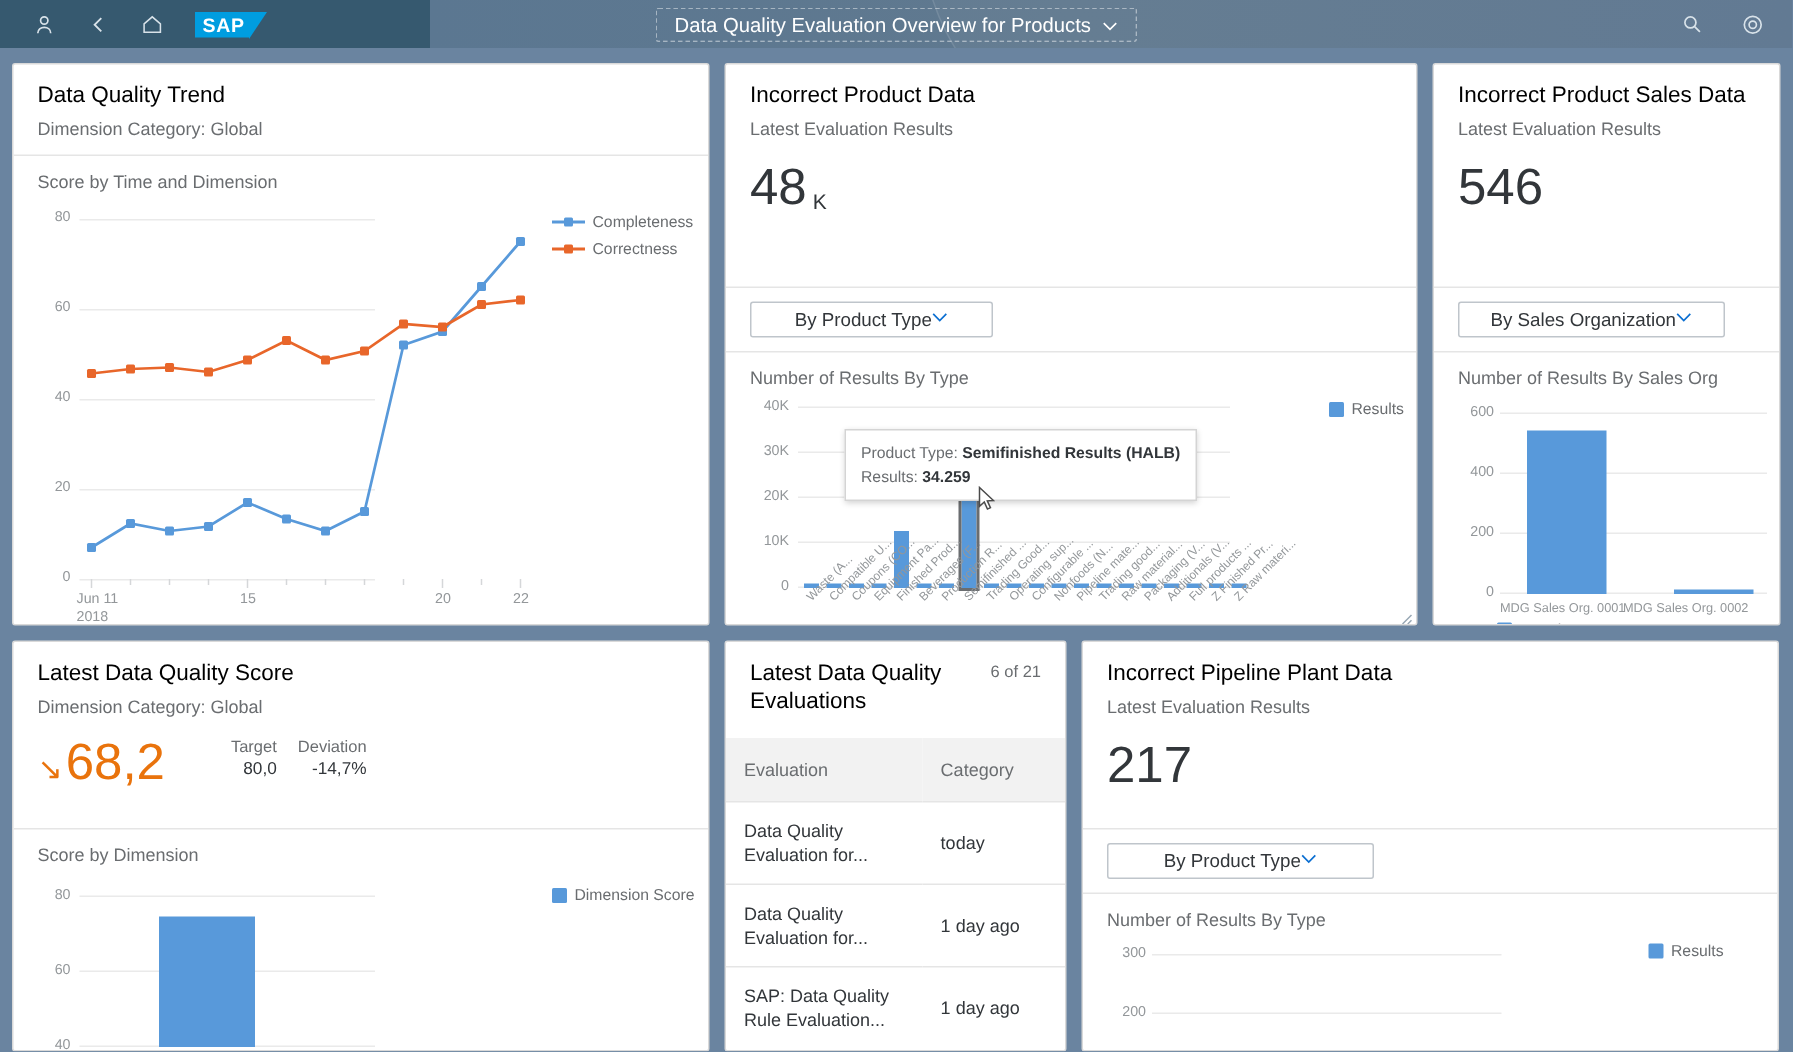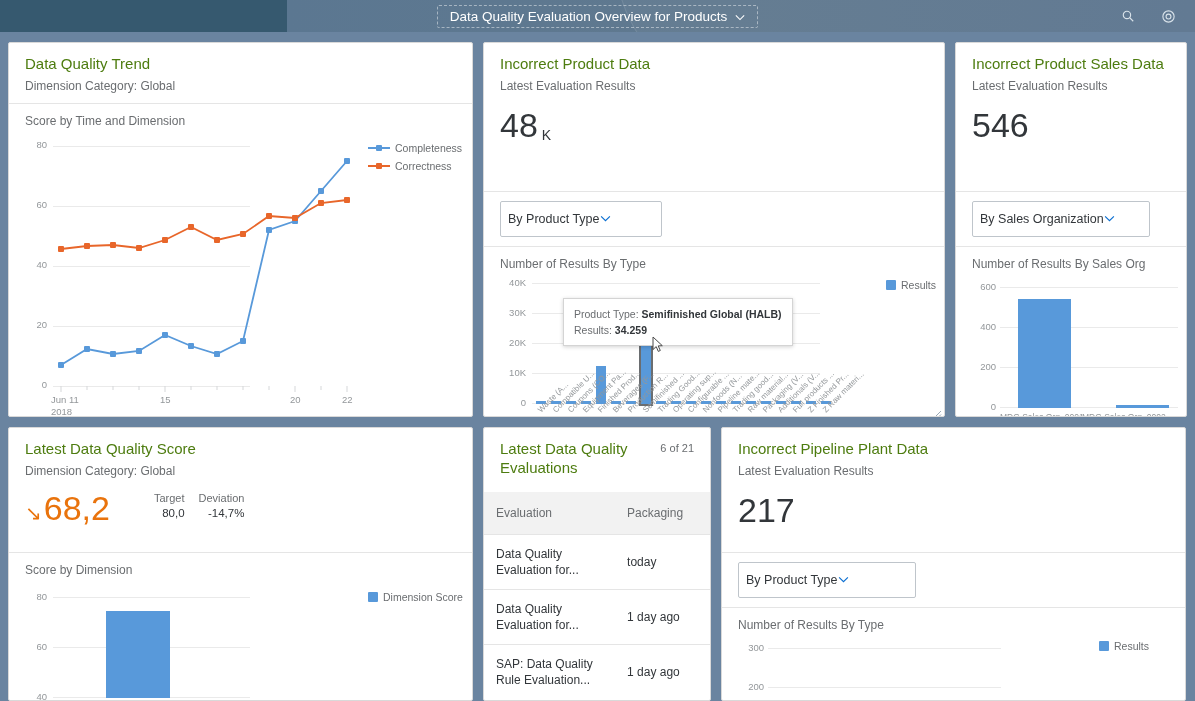--- a/index.html
+++ b/index.html
@@ -82,21 +82,21 @@
   .card {
     background: #fff;
     border: 1px solid #d9d9d9;
     border-radius: 2px;
     display: flex; flex-direction: column;
     overflow: hidden;
     position: relative;
   }
   .card-header { padding: 12px 16px 10px 16px; }
   .card-title {
-    font-size: 15px; color: #4d7c0f; font-weight: normal; line-height: 1.25;
+    font-size: 15px; color: #000000; font-weight: normal; line-height: 1.25;
   }
   .card-subtitle { font-size: 12px; color: #6a6d70; margin-top: 5px; }
   .card-divider { height: 1px; background: #e5e5e5; }
 
   .kpi-area { padding: 0 16px 14px 16px; }
   .kpi-number {
     font-size: 34px; color: #32363a; font-weight: 300; line-height: 1.1;
     display: inline-block; vertical-align: bottom;
   }
   .kpi-unit { font-size: 14px; color: #32363a; margin-left: 4px; }
@@ -105,23 +105,23 @@
   .kpi-flex { display: flex; align-items: flex-end; gap: 44px; }
   .kpi-main { display: flex; align-items: baseline; }
   .kpi-arrow { color: #e9730c; font-size: 20px; margin-right: 2px; line-height: 1; }
   .kpi-meta { display: flex; gap: 14px; padding-bottom: 8px; }
   .kpi-meta-col { text-align: right; }
   .kpi-meta-label { font-size: 11px; color: #6a6d70; }
   .kpi-meta-value { font-size: 11.5px; color: #32363a; margin-top: 3px; }
 
   .filter-bar { padding: 9px 16px; }
   .select-box {
-    width: 162px; height: 36px;
+    width: 162px; height: 24px;
     border: 1px solid #bfc5cb; border-radius: 2px; background: #fff;
-    display: flex; align-items: center; justify-content: flex-start;
+    display: flex; align-items: center; justify-content: center;
     padding: 0 7px; font-size: 12.5px; color: #32363a;
   }
   .select-box.wide { width: 178px; }
   .chev { color: #0a6ed1; font-size: 11px; line-height: 1; }
 
   .chart-block { padding: 10px 8px 0 16px; flex: 1; display: flex; flex-direction: column; min-height: 0; }
   .chart-caption { font-size: 12px; color: #6a6d70; margin-bottom: 6px; }
   .chart-wrap { flex: 1; position: relative; display: flex; min-height: 0; }
 
   .plot { position: relative; flex: 1; min-width: 0; }
@@ -197,20 +197,39 @@
     line-height: 1.35;
   }
   .tbl tbody td.eval { width: 58%; }
 </style>
 </head>
 <body>
 
 <div class="shell-header">
   <div class="arc"></div>
 
+  <div class="hdr-left">
+    <div class="hdr-btn">
+      <svg width="15" height="15" viewBox="0 0 16 16" fill="none" stroke="#d8e2e9" stroke-width="1.2">
+        <circle cx="8" cy="5" r="2.6"></circle>
+          <path d="M3.4 14c0-2.6 2.1-4.2 4.6-4.2S12.6 11.4 12.6 14"></path>
+      </svg>
+    </div>
+    <div class="hdr-btn">
+      <svg width="13" height="13" viewBox="0 0 16 16" fill="none" stroke="#d8e2e9" stroke-width="1.5">
+        <path d="M10.5 2.5L5 8l5.5 5.5"></path>
+      </svg>
+    </div>
+    <div class="hdr-btn">
+      <svg width="15" height="15" viewBox="0 0 16 16" fill="none" stroke="#d8e2e9" stroke-width="1.1">
+        <path d="M2.2 7.4L8 2.4l5.8 5V13.4H2.2z"></path>
+      </svg>
+    </div>
+    <div class="sap-logo">SAP</div>
+  </div>
 
   <div class="hdr-center">
     <div class="shell-title">
       <span>Data Quality Evaluation Overview for Products</span>
       <span>
         <svg width="10" height="7" viewBox="0 0 12 8" fill="none" stroke="#ffffff" stroke-width="1.3">
           <path d="M1 1.5L6 6.5l5-5"></path>
         </svg>
       </span>
     </div>
@@ -409,21 +428,21 @@
               <div class="xtick-rot" style="left:227px;top:0;">Packaging (V...</div>
               <div class="xtick-rot" style="left:242px;top:0;">Additionals (V...</div>
               <div class="xtick-rot" style="left:257px;top:0;">Full products ...</div>
               <div class="xtick-rot" style="left:272px;top:0;">Z Finished Pr...</div>
               <div class="xtick-rot" style="left:287px;top:0;">Z Raw materi...</div>
             </div>
 
             <div class="tooltip" style="left:63px;top:21px;">
               <div>
                 <span>Product Type:</span>
-                <b>Semifinished Global (HALB)</b>
+                <b>Semifinished Results (HALB)</b>
               </div>
               <div>
                 <span>Results:</span>
                 <b>34.259</b>
               </div>
             </div>
 
             <div class="cursor-arrow" style="left:152px;top:59px;">
               <svg width="12" height="17" viewBox="0 0 12 17">
                 <path d="M1 1 L1 13.5 L4.2 10.6 L6.3 15.4 L8.3 14.5 L6.2 9.9 L10.3 9.7 Z" fill="#fff" stroke="#4a4a4a" stroke-width="1"></path>
@@ -556,21 +575,21 @@
 
     <div class="card" style="width:228px;height:274px;">
       <div class="card-header" style="display:flex;justify-content:space-between;gap:8px;padding-bottom:14px;">
         <div class="card-title" style="max-width:150px;">Latest Data Quality Evaluations</div>
         <div class="table-count">6 of 21</div>
       </div>
       <table class="tbl">
         <thead>
           <tr>
             <th>Evaluation</th>
-            <th>Packaging</th>
+            <th>Category</th>
           </tr>
         </thead>
         <tbody>
           <tr>
             <td class="eval">Data Quality Evaluation for...</td>
             <td>today</td>
           </tr>
           <tr>
             <td class="eval">Data Quality Evaluation for...</td>
             <td>1 day ago</td>

